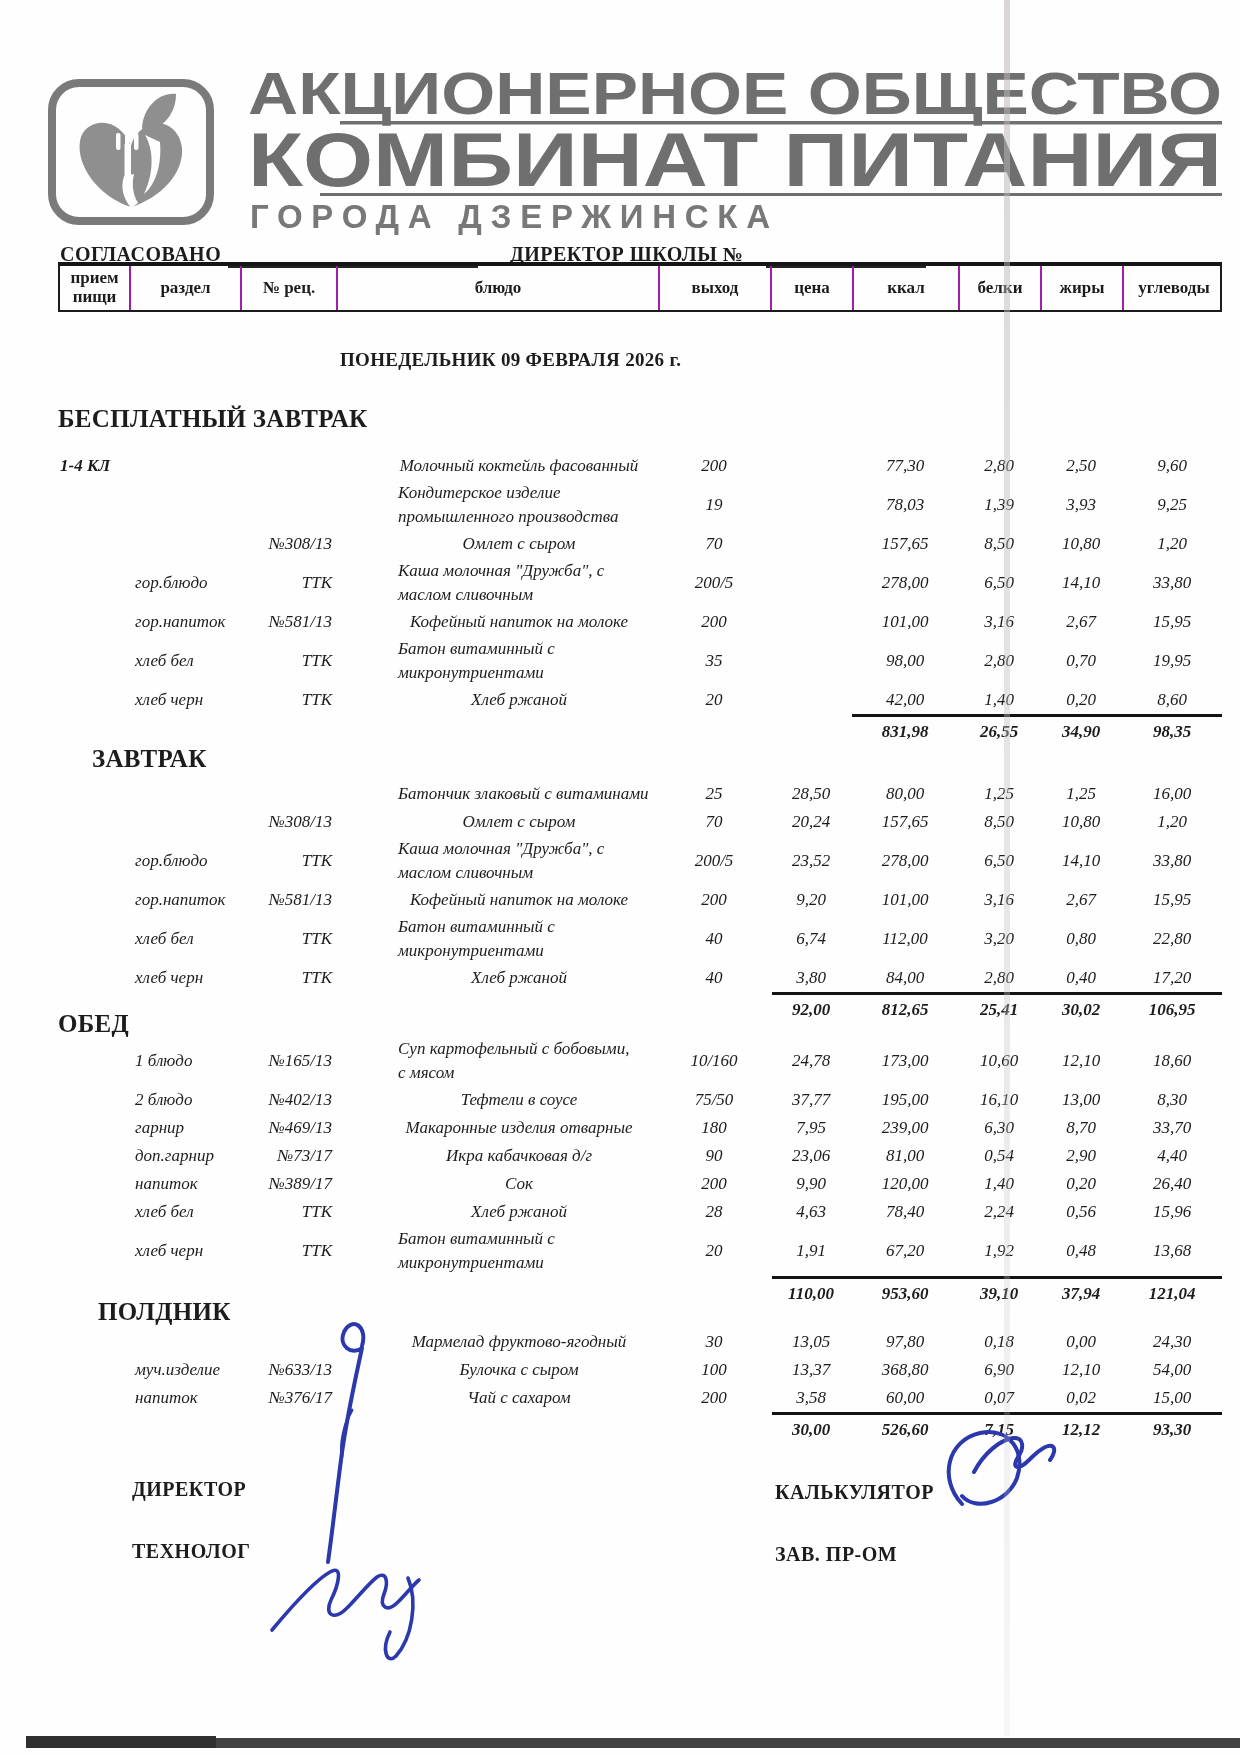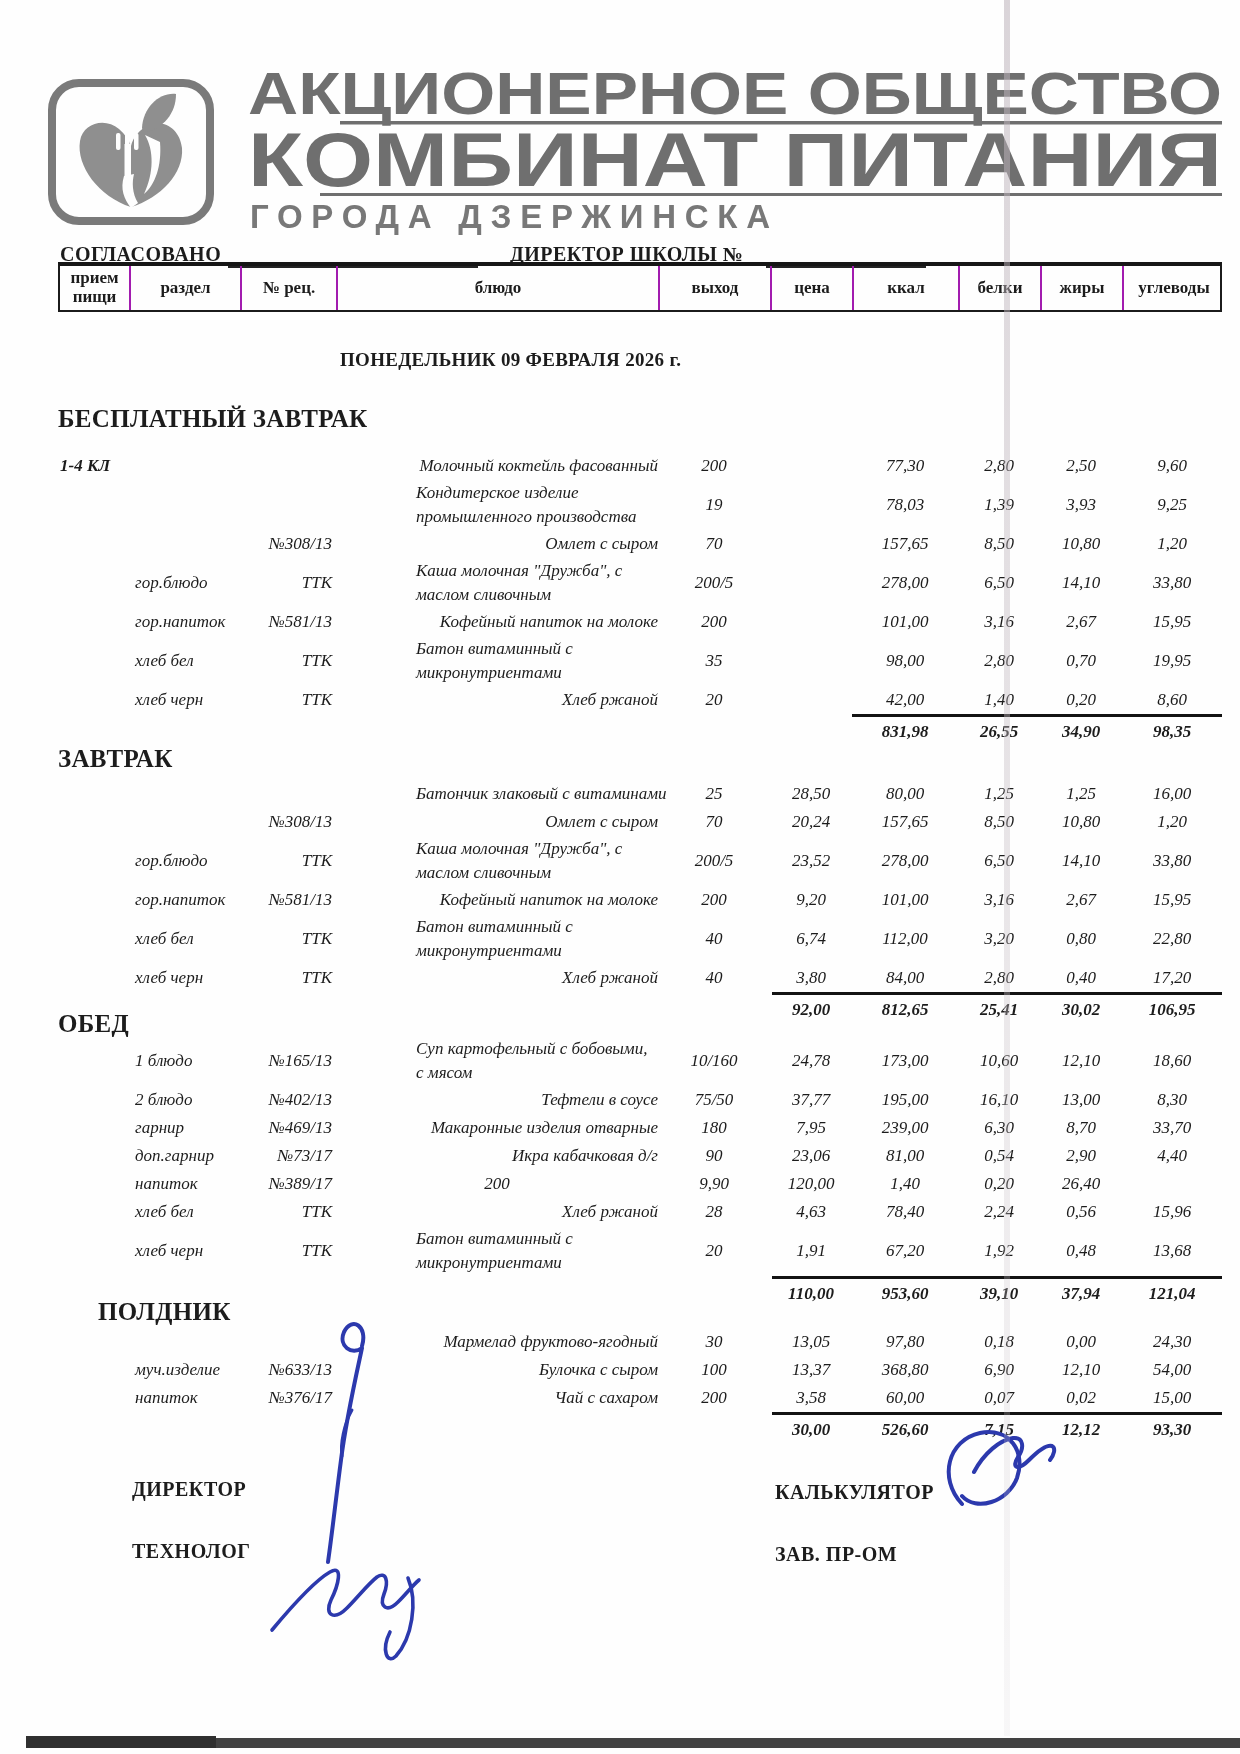--- a/index.html
+++ b/index.html
@@ -33,21 +33,21 @@
   .rows{left:58px;width:1164px;}
   .trow{display:grid;grid-template-columns:71px 111px 96px 322px 112px 82px 106px 82px 82px 100px;
         font-size:17px;font-style:italic;}
   .trow.single{height:28px;}
   .trow.tall{height:50px;}
   .trow.totals{height:30px;font-weight:bold;}
   .cell{display:flex;align-items:center;justify-content:center;box-sizing:border-box;}
   .c-meal{justify-content:flex-start;padding-left:2px;font-weight:bold;}
   .c-razdel{justify-content:flex-start;padding-left:6px;}
   .c-rec{justify-content:flex-end;padding-right:4px;}
-  .c-dish{justify-content:flex-end;padding-left:8px;margin-left:36px;}
+  .c-dish{justify-content:center;padding-left:8px;margin-left:36px;}
   .c-dish span{display:inline-block;max-width:242px;line-height:24px;}
   .single .c-dish span{white-space:nowrap;line-height:28px;}
   .sum-rule{border-top:3px solid #131313;height:0;}
   
   .sig-label{font-weight:bold;font-size:20px;letter-spacing:.5px;}
   #director-label{left:132px;top:1478px;}
   #calculator-label{left:775px;top:1481px;}
   #technologist-label{left:132px;top:1540px;}
   #prod-manager-label{left:775px;top:1543px;}
   #signatures-svg{left:0;top:0;pointer-events:none;}
@@ -209,21 +209,21 @@
             <span></span>
           </div>
           <div class="cell c-vyhod"></div>
           <div class="cell c-cena"></div>
           <div class="cell c-kkal">831,98</div>
           <div class="cell c-belki">26,55</div>
           <div class="cell c-zhiry">34,90</div>
           <div class="cell c-uglevody">98,35</div>
         </div>
       </div>
-      <div class="abs section-label" style="top: 745px;">ЗАВТРАК</div>
+      <div class="abs section-label" style="top: 745px; margin-left: 34px;">ЗАВТРАК</div>
       <div class="abs rows" style="top: 780px;">
         <div class="trow single">
           <div class="cell c-meal"></div>
           <div class="cell c-razdel"></div>
           <div class="cell c-rec"></div>
           <div class="cell c-dish">
             <span>Батончик злаковый с витаминами</span>
           </div>
           <div class="cell c-vyhod">25</div>
           <div class="cell c-cena">28,50</div>
@@ -373,20 +373,23 @@
           <div class="cell c-cena">23,06</div>
           <div class="cell c-kkal">81,00</div>
           <div class="cell c-belki">0,54</div>
           <div class="cell c-zhiry">2,90</div>
           <div class="cell c-uglevody">4,40</div>
         </div>
         <div class="trow single">
           <div class="cell c-meal"></div>
           <div class="cell c-razdel">напиток</div>
           <div class="cell c-rec">№389/17</div>
+          <div class="cell c-dish">
+            <span>Сок</span>
+          </div>
           <div class="cell c-vyhod">200</div>
           <div class="cell c-cena">9,90</div>
           <div class="cell c-kkal">120,00</div>
           <div class="cell c-belki">1,40</div>
           <div class="cell c-zhiry">0,20</div>
           <div class="cell c-uglevody">26,40</div>
         </div>
         <div class="trow single">
           <div class="cell c-meal"></div>
           <div class="cell c-razdel">хлеб бел</div>

